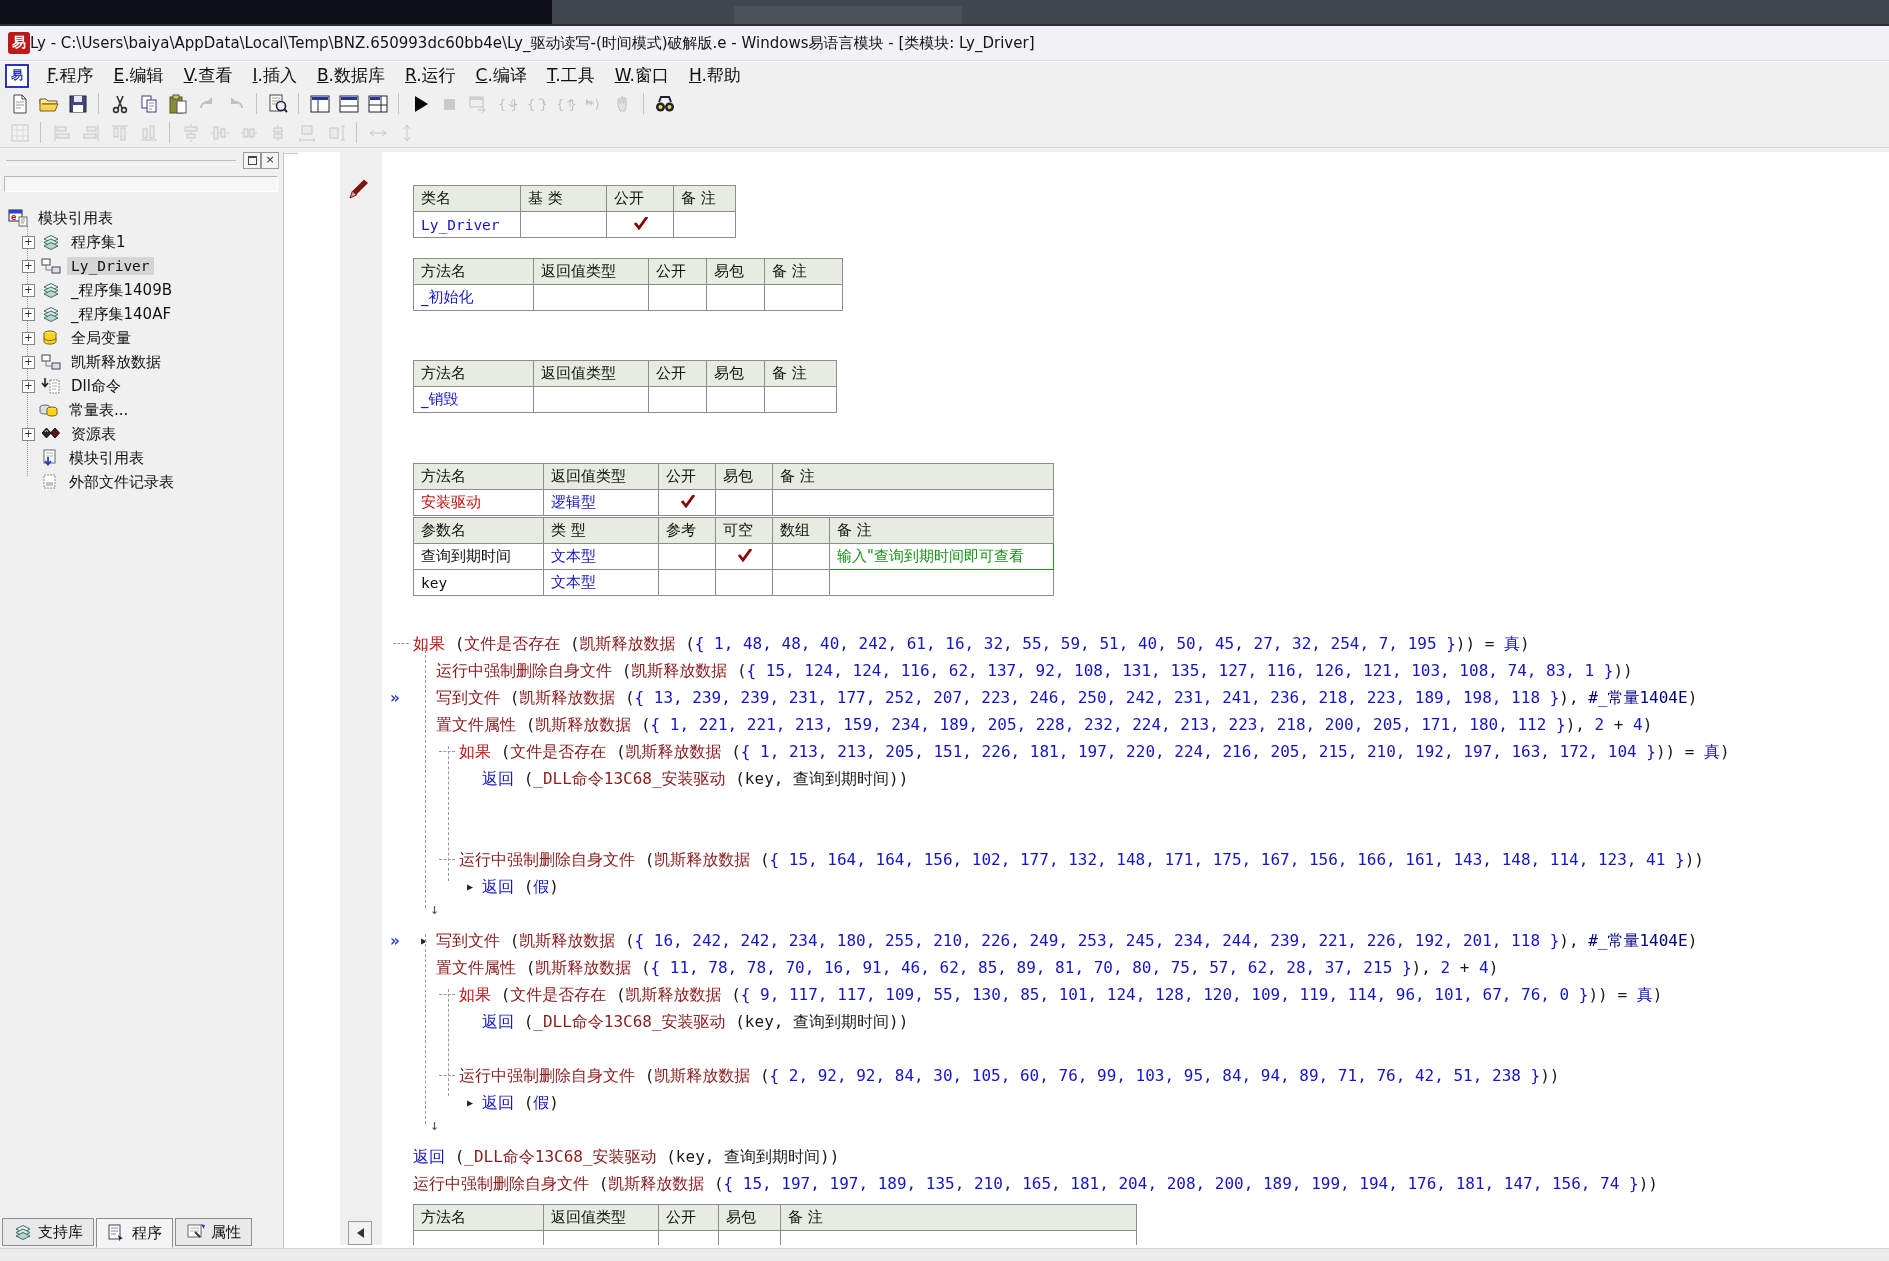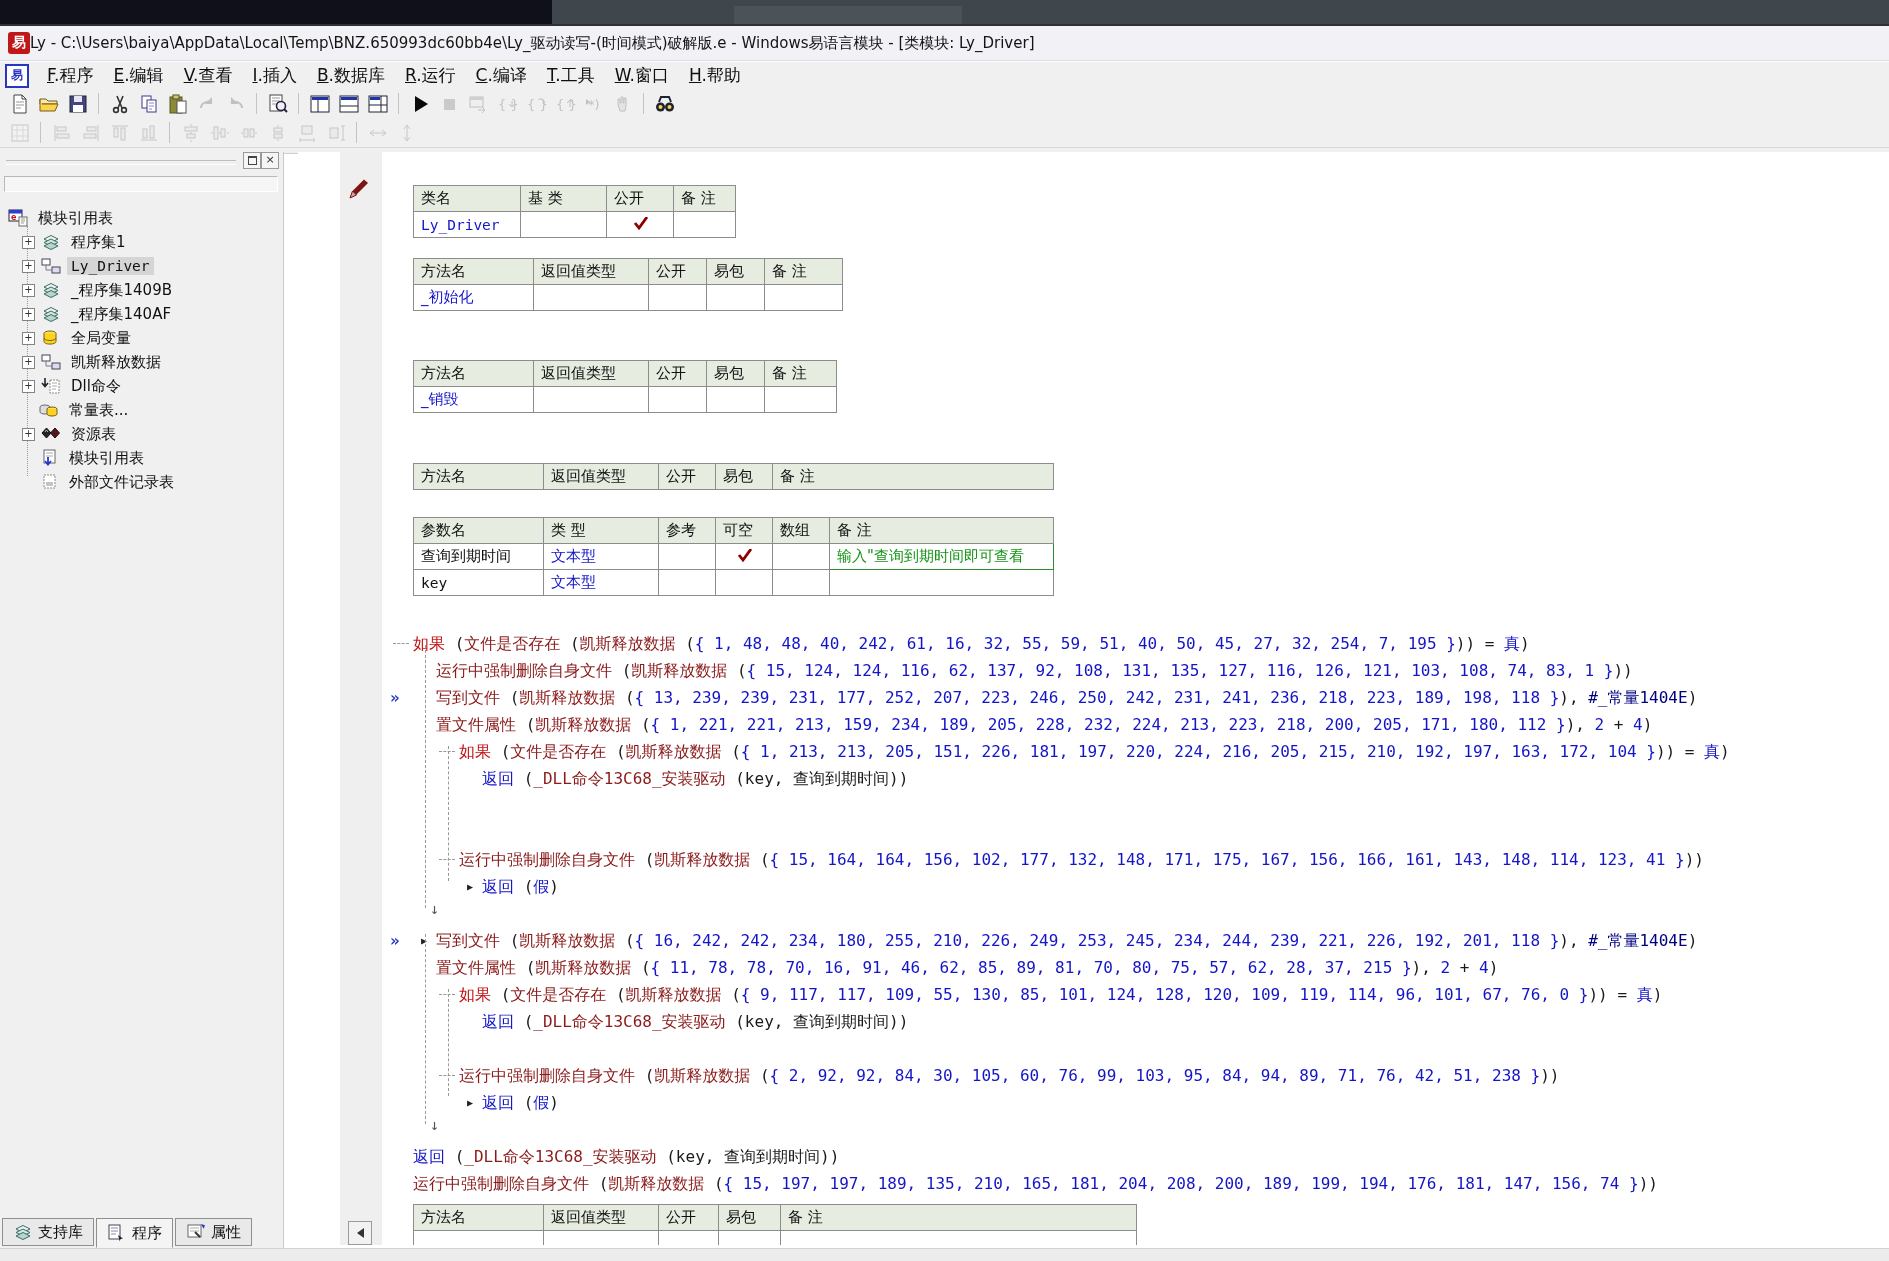--- a/index.html
+++ b/index.html
@@ -590,20 +590,29 @@
           <col style="width:57px">
           <col style="width:281px">
         </colgroup>
       <tbody>
           <tr class="hd">
         <td>方法名</td>
         <td>返回值类型</td>
         <td>公开</td>
         <td>易包</td>
         <td>备 注</td>
+      </tr>
+      <tr>
+        <td class="red">安装驱动</td>
+        <td class="blue">逻辑型</td>
+        <td class="ctr"><svg width="15" height="13" viewBox="0 0 15 13">
+                <path d="M2 6l4 5 8-11" stroke="#8b0000" stroke-width="2.8" fill="none"></path>
+              </svg></td>
+        <td></td>
+        <td></td>
       </tr>
     </tbody>
       </table>
 
     <table class="etab" style="left:115px;top:365px;">
       <colgroup>
           <col style="width:130px">
           <col style="width:115px">
           <col style="width:57px">
           <col style="width:57px">

